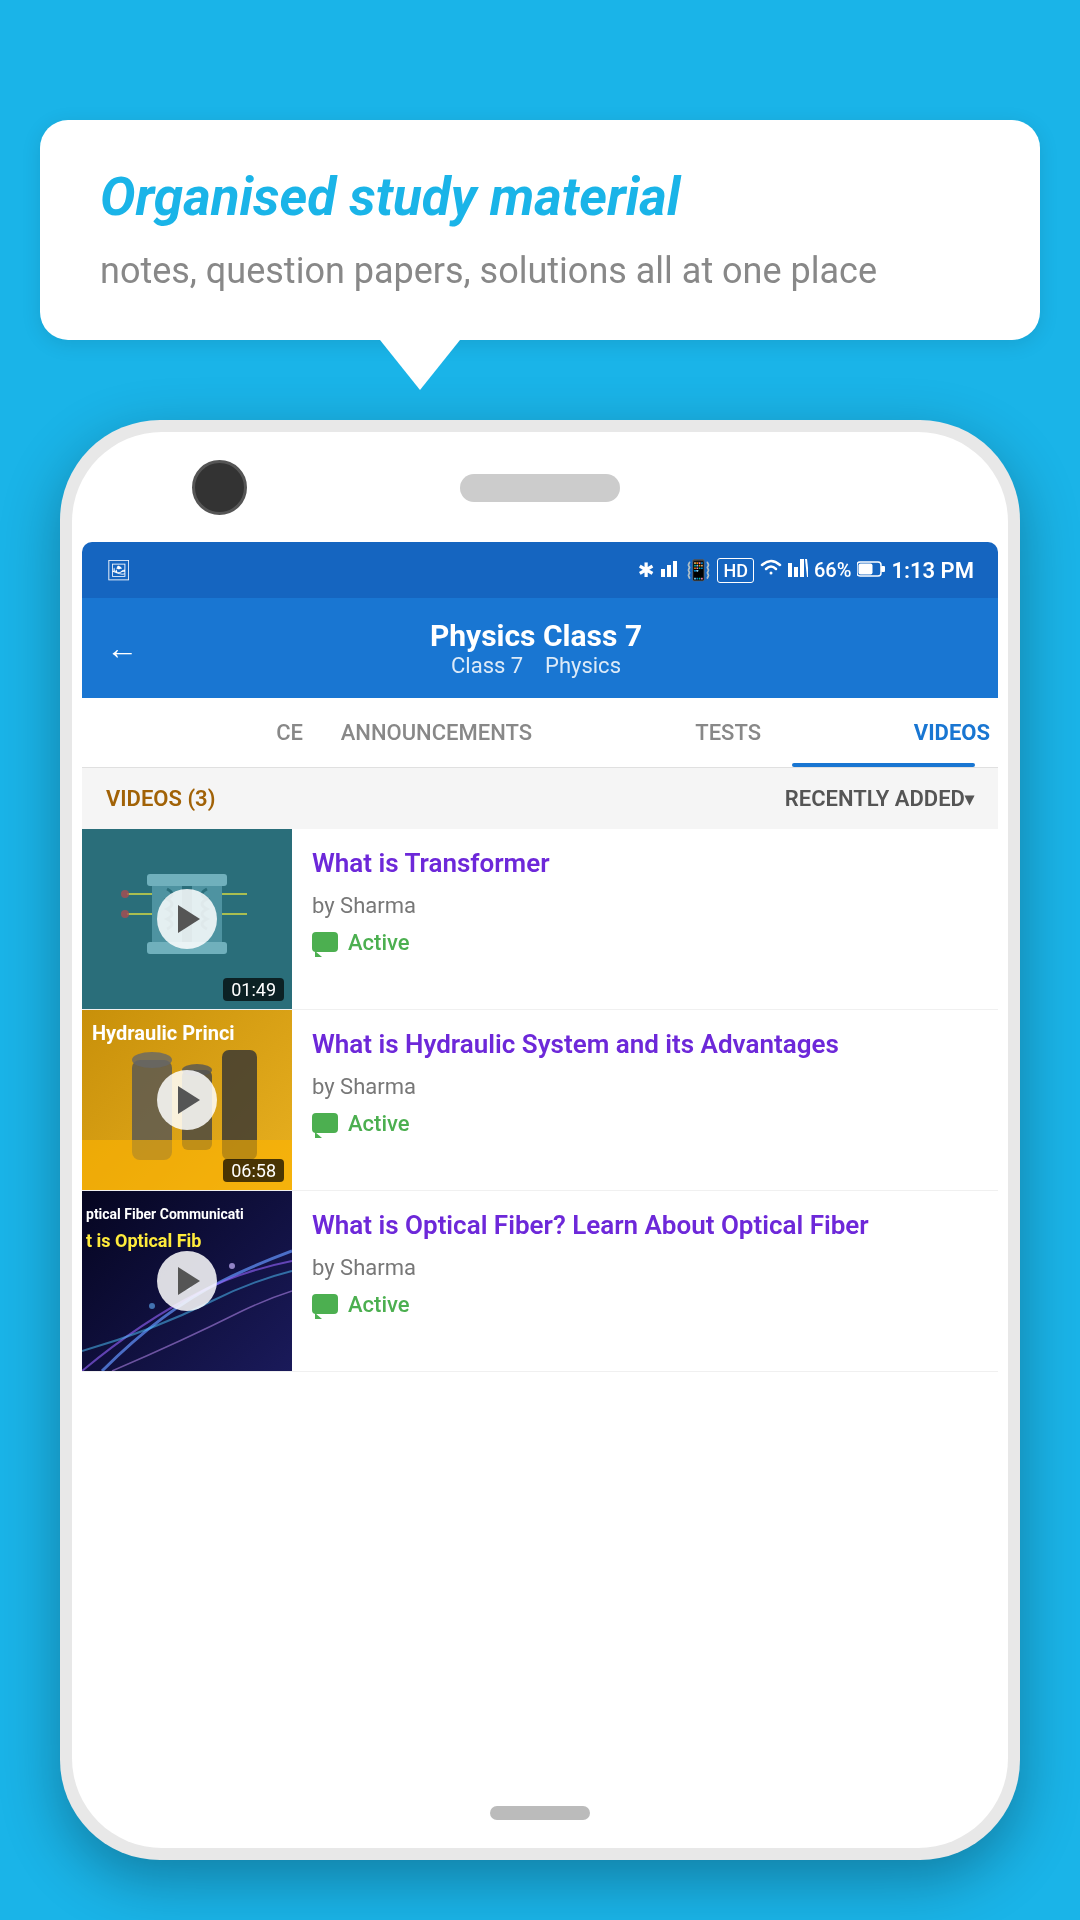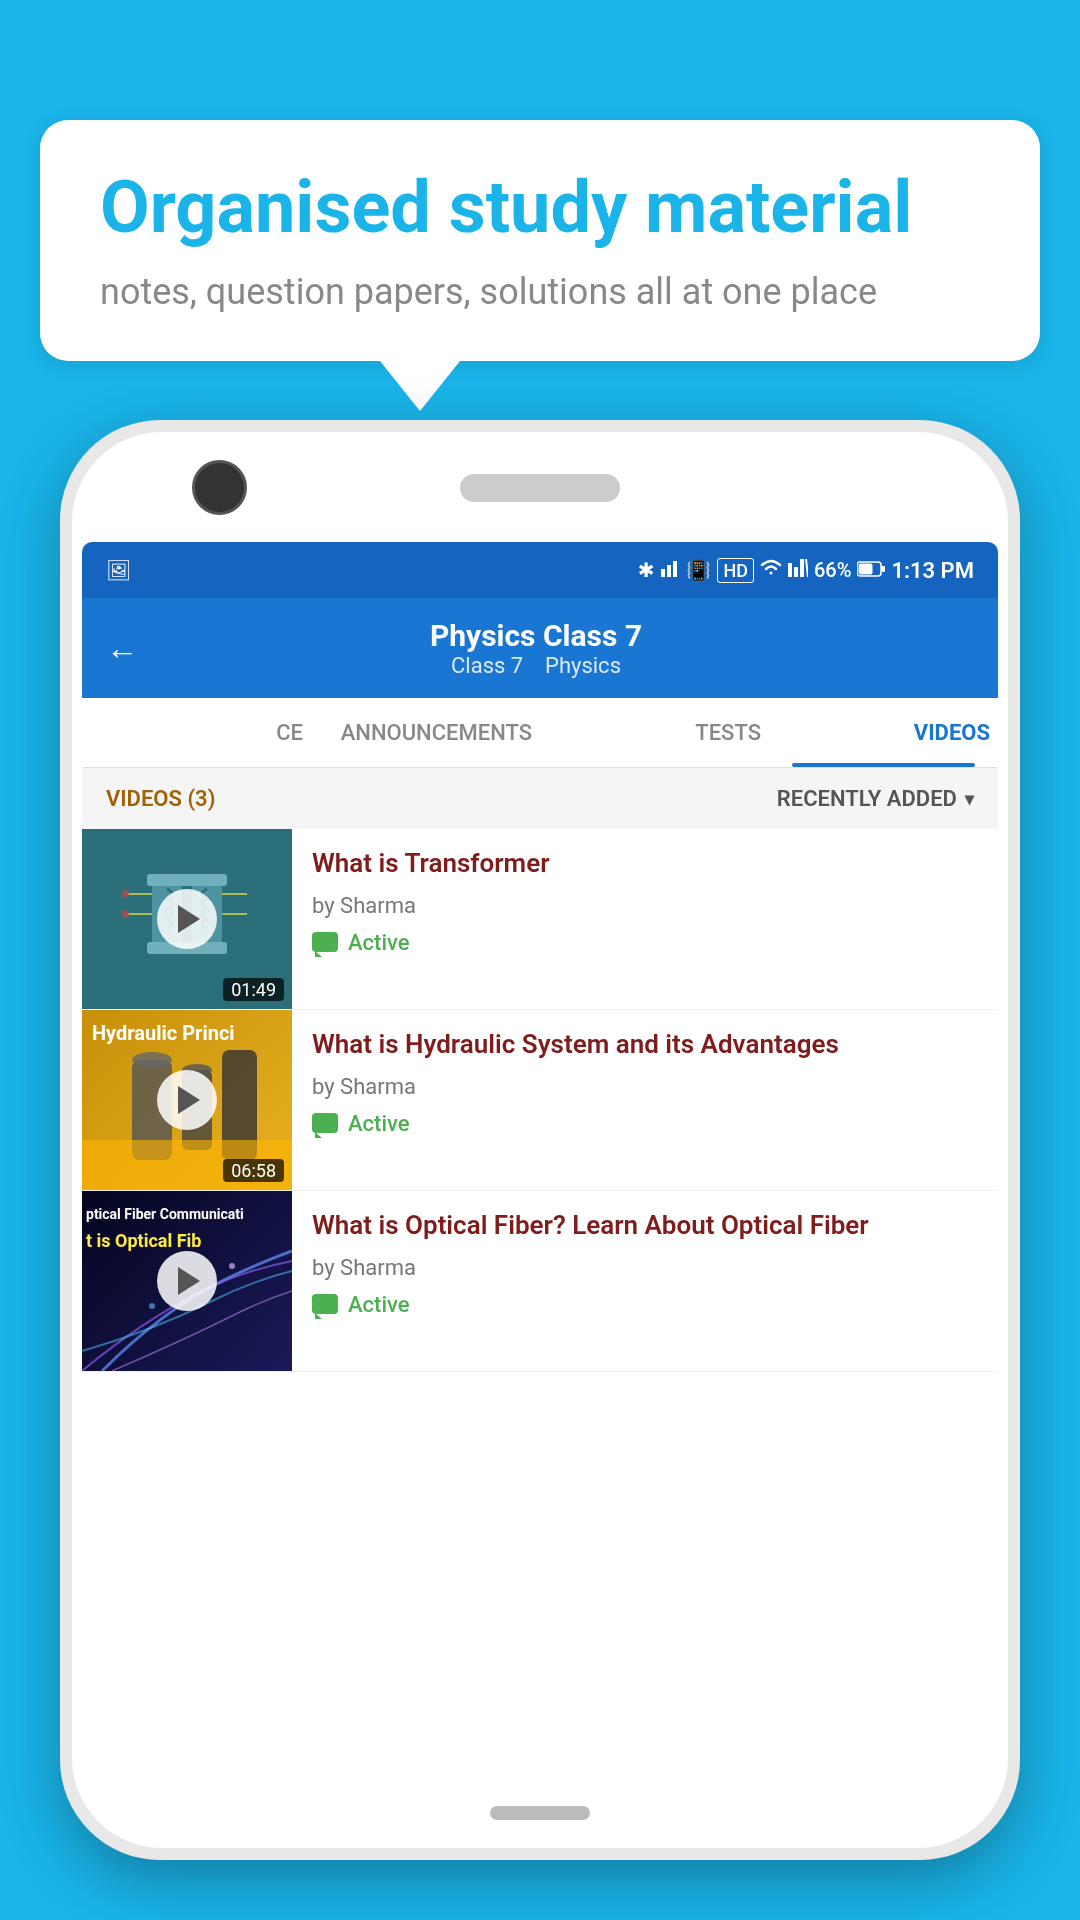--- a/index.html
+++ b/index.html
@@ -28,24 +28,25 @@
     .speech-bubble {
       background: white;
       border-radius: 28px;
       padding: 48px 60px;
       width: 100%;
       box-shadow: 0 4px 20px rgba(0,0,0,0.1);
     }
 
     .speech-bubble h1 {
       color: #1ab4e8;
-      font-size: 72px;
+      font-size: 53px;
       font-weight: 700;
       line-height: 1.1;
       margin-bottom: 24px;
+      font-style: italic;
     }
 
     .speech-bubble p {
       color: #888;
       font-size: 36px;
       font-weight: 400;
     }
 
     .bubble-tail {
       width: 0;
@@ -235,21 +236,20 @@
       color: #a16207;
       text-align: center;
     }
 
     .sort-btn {
       font-size: 22px;
       font-weight: 600;
       color: #555;
       display: flex;
       align-items: center;
-      gap: 8px;
     }
 
     .chevron {
       font-size: 18px;
       color: #555;
     }
 
     
     .video-list {
       overflow-y: auto;
@@ -329,21 +329,21 @@
     }
 
     .video-info {
       flex: 1;
       padding: 18px 20px;
     }
 
     .video-title {
       font-size: 26px;
       font-weight: 600;
-      color: #7f1d1d;
+      color: #6d28d9;
       line-height: 1.3;
       margin-bottom: 12px;
     }
 
     .video-author {
       font-size: 22px;
       color: #777;
       margin-bottom: 12px;
     }
 

